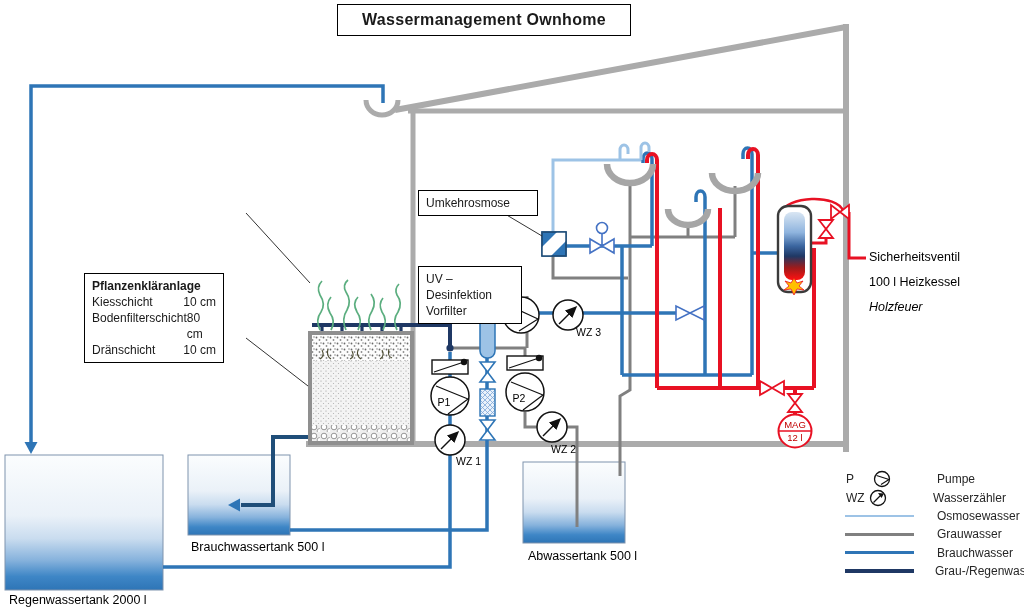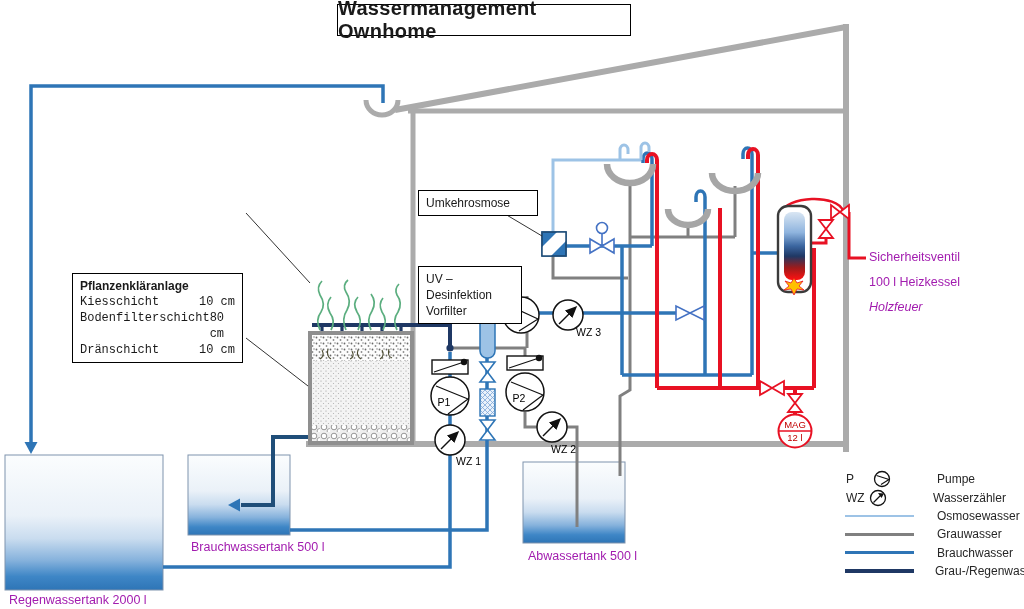--- a/index.html
+++ b/index.html
@@ -4,24 +4,24 @@
 <style>
   html,body{margin:0;padding:0;background:#fff;}
   #stage{position:relative;width:1024px;height:609px;background:#fff;overflow:hidden;
          font-family:"Liberation Sans",sans-serif;color:#1a1a1a;}
   #pipes{position:absolute;left:0;top:0;}
   .abs{position:absolute;}
   .txtbox{position:absolute;background:#fff;border:1.6px solid #000;box-sizing:border-box;
           font-size:12px;line-height:16px;padding:4px 7px;}
   .txtbox .bt{font-weight:bold;}
   #title-box{left:337px;top:4px;width:292px;height:30px;border:1.6px solid #000;background:#fff;
-             font-weight:bold;font-size:20px;display:flex;align-items:center;justify-content:center;
+             font-weight:bold;font-size:16px;display:flex;align-items:center;justify-content:center;
              letter-spacing:.3px;}
-  .kl-row{display:flex;justify-content:space-between;font-family:Liberation Mono, monospace;}
-  .freelabel{position:absolute;font-size:12.5px;color:#a21caf;white-space:nowrap;}
+  .kl-row{display:flex;justify-content:space-between;}
+  .freelabel{position:absolute;font-size:12.5px;color:#000000;white-space:nowrap;}
   #legend{left:840px;top:470px;width:184px;}
   .lg-row{display:flex;align-items:center;height:18.4px;font-size:12px;color:#262626;}
   .lg-abbr{width:26px;padding-left:6px;}
   .lg-ic{width:44px;display:flex;align-items:center;}
   .lg-sw-wrap{width:76px;display:flex;align-items:center;padding-left:5px;box-sizing:border-box;}
   .lg-sw{width:69px;}
   .lg-lab{margin-left:21px;white-space:nowrap;}
 </style>
 </head>
 <body>
@@ -268,21 +268,21 @@
     <path d="M246,213 L310,283"></path>
     <path d="M246,338 L308,386"></path>
     <path d="M505,214 L542,236"></path>
     <path d="M455,289 L483,313 M470,289 L486,310"></path>
   </g>
 </svg>
 
 <div id="title-box" class="abs">Wassermanagement  Ownhome</div>
 
 
-<div class="txtbox" style="left:72px;top:273px;width:171px;">
+<div class="txtbox" style="left:84px;top:273px;width:140px;">
   <div class="bt">Pflanzenkläranlage</div>
   <div class="kl-row">
     <span>Kiesschicht</span>
     <span>10 cm</span>
   </div>
   <div class="kl-row">
     <span>Bodenfilterschicht</span>
     <span>80 cm</span>
   </div>
   <div class="kl-row">

